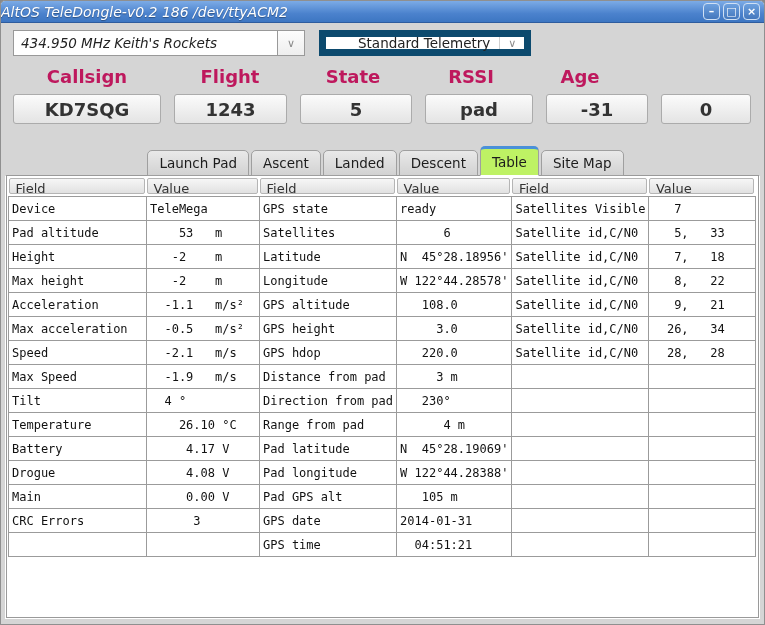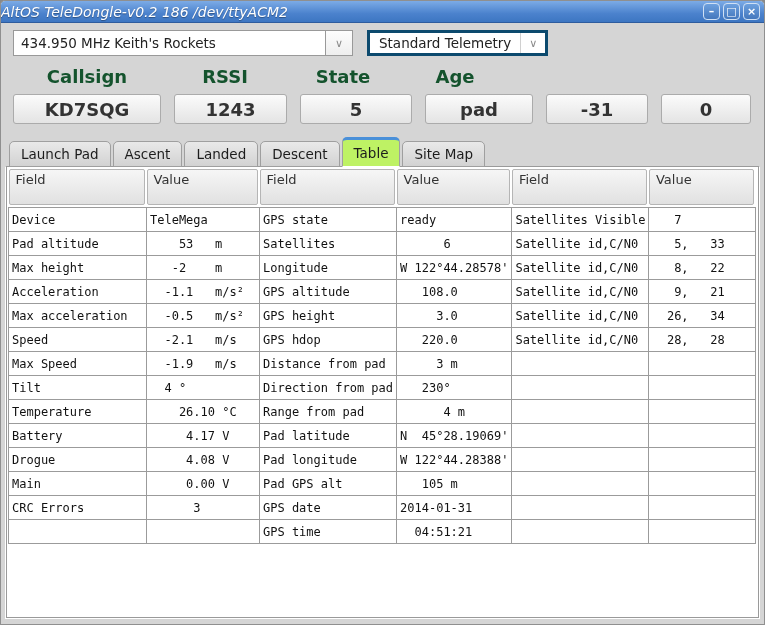--- a/index.html
+++ b/index.html
@@ -33,62 +33,62 @@
   .win-btn {
     width:17px; height:17px;
     border:1px solid #cfe0f4; border-radius:4px;
     background:linear-gradient(#6da0de,#4478bd);
     color:#fff; font-size:11px; line-height:15px; text-align:center;
     font-weight:bold;
   }
 
   
   .toolbar { display:flex; gap:14px; padding:7px 12px 0 12px; height:33px; flex:0 0 33px; }
-  .combo-edit { display:flex; width:340px; height:26px; }
+  .combo-edit { display:flex; width:292px; height:26px;font-style:italic; }
   .combo-text {
     flex:1; background:#fff; border:1px solid #999;
     font-size:13.5px; color:#222; padding:0 7px;
     display:flex; align-items:center; white-space:nowrap; overflow:hidden;
   }
   .combo-arrow-btn {
     width:27px; border:1px solid #999; border-left:none;
     background:linear-gradient(#fdfdfd,#eeeeee);
     display:flex; align-items:center; justify-content:center;
     color:#8a8a8a; font-size:11px;
   }
   .combo {
-    display:flex; height:26px; background:#fff; border:3px solid #0c4a6e;
+    display:flex; height:26px; background:#fff; border:7px solid #0c4a6e;padding-left:23px;
   }
   .combo-label { padding:0 9px; font-size:13.5px; color:#222; display:flex; align-items:center; white-space:nowrap; }
   .combo-chevron {
     width:25px; border-left:1px solid #d0d0d0;
     display:flex; align-items:center; justify-content:center;
     color:#8a8a8a; font-size:11px;
   }
 
   
   .status-labels { display:flex; gap:13px; padding:0 12px; margin-top:10px; }
   .status-boxes  { display:flex; gap:13px; padding:0 12px; margin-top:7px; }
   .status-label {
-    text-align:center; font-weight:bold; font-size:18px; color:#14532d;
+    text-align:center; font-weight:bold; font-size:18px; color:#be185d;
   }
   .status-box {
     height:30px; border:1px solid #ababab; border-radius:3px;
     background:linear-gradient(#fbfbfb,#e4e4e4);
     display:flex; align-items:center; justify-content:center;
     font-weight:bold; font-size:18px; color:#333;
   }
   .w0 { width:148px; } .w1 { width:113px; } .w2 { width:112px; }
   .w3 { width:108px; } .w4 { width:102px; } .w5 { width:90px; }
 
   
   .tabs {
     display:flex; align-items:flex-end;
-    padding-left:8px; margin-top:13px;
-    position:relative; z-index:2;
+    padding-left:8px; margin-top:22px;
+    position:relative; z-index:2;justify-content:center;
   }
   .tab {
     height:26px; padding:0 11px;
     display:flex; align-items:center;
     font-size:13.5px; color:#1c1c1c;
     background:linear-gradient(#e9e9e9,#d2d2d2);
     border:1px solid #9f9f9f; border-radius:5px 5px 0 0;
     margin-right:2px; margin-bottom:-1px;
   }
   .tab.active {
@@ -105,21 +105,21 @@
     box-shadow:1px 1px 0 #ffffff, -1px 1px 0 #ffffff;
     padding:1px; overflow:hidden;
     position:relative; z-index:1;
   }
   table.data { border-collapse:collapse; table-layout:fixed; }
   table.data th { padding:1px 2px 2px 0; background:#fff; }
   .hdr-btn {
     border:1px solid #b5b5b5; border-radius:2px;
     background:linear-gradient(#f6f6f6,#e1e1e1);
     font-size:13px; color:#333; text-align:left;
-    padding:2px 6px; height:36px; font-weight:normal;
+    padding:2px 6px; height:16px; font-weight:normal;
   }
   table.data td {
     border:1px solid #9b9b9b;
     height:24px; padding:0 3px;
     font-family:"DejaVu Sans Mono","Liberation Mono",monospace;
     font-size:12px; color:#111;
     white-space:pre; overflow:hidden;
   }
 </style>
 </head>
@@ -146,22 +146,23 @@
     <div class="combo">
       <div class="combo-label">Standard Telemetry</div>
       <div class="combo-chevron">
         <span>∨</span>
       </div>
     </div>
   </div>
 
   <div class="status-labels">
     <div class="status-label w0">Callsign</div>
+    <div class="status-label w2">Flight</div>
+    <div class="status-label w3">State</div>
     <div class="status-label w4">RSSI</div>
-    <div class="status-label w3">State</div>
     <div class="status-label w5">Age</div>
   </div>
 
   <div class="status-boxes">
     <div class="status-box w0">KD7SQG</div>
     <div class="status-box w1">1243</div>
     <div class="status-box w2">5</div>
     <div class="status-box w3">pad</div>
     <div class="status-box w4">-31</div>
     <div class="status-box w5">0</div>
@@ -219,20 +220,28 @@
           </tr>
           <tr>
             <td>Pad altitude</td>
             <td>    53   m</td>
             <td>Satellites</td>
             <td>      6</td>
             <td>Satellite id,C/N0</td>
             <td>   5,   33</td>
           </tr>
           <tr>
+            <td>Height</td>
+            <td>   -2    m</td>
+            <td>Latitude</td>
+            <td>N  45°28.18956'</td>
+            <td>Satellite id,C/N0</td>
+            <td>   7,   18</td>
+          </tr>
+          <tr>
             <td>Max height</td>
             <td>   -2    m</td>
             <td>Longitude</td>
             <td>W 122°44.28578'</td>
             <td>Satellite id,C/N0</td>
             <td>   8,   22</td>
           </tr>
           <tr>
             <td>Acceleration</td>
             <td>  -1.1   m/s²</td>

